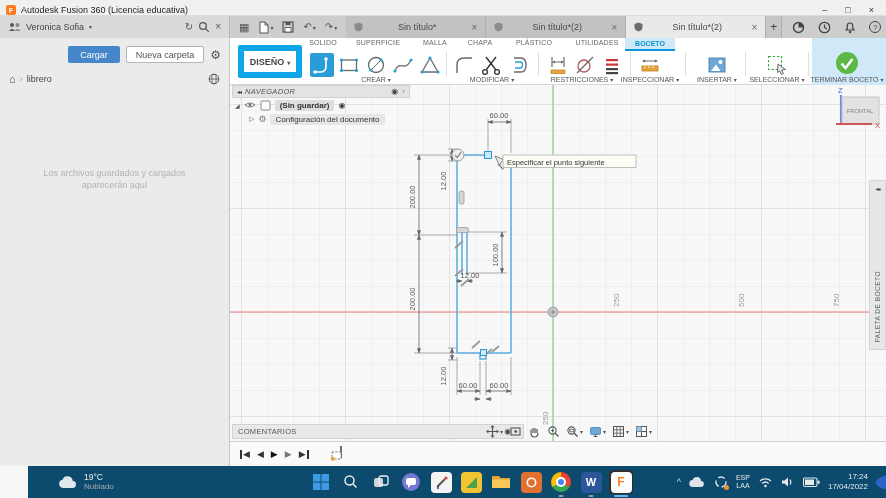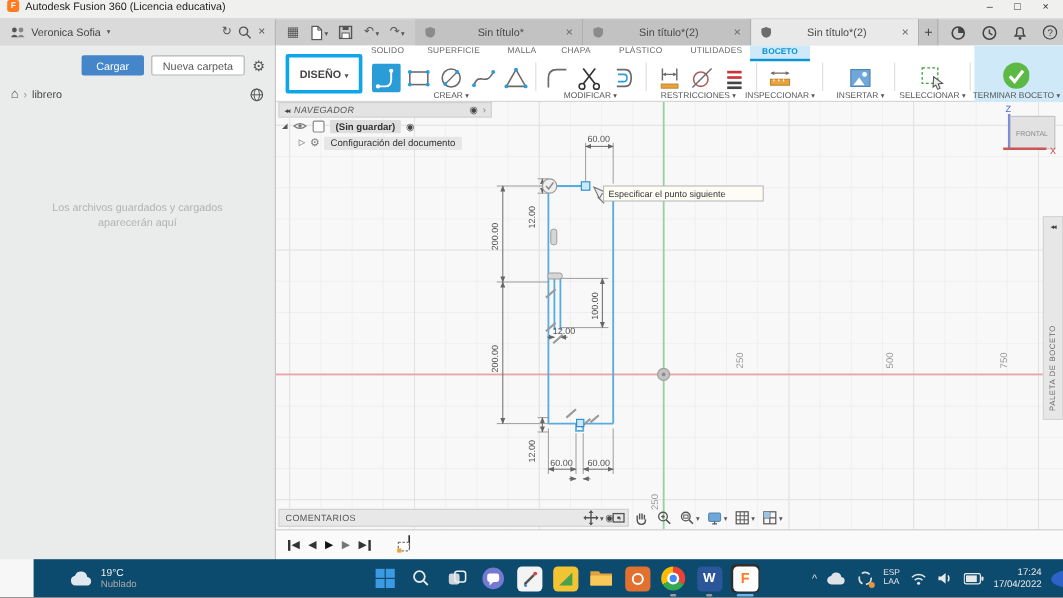--- a/index.html
+++ b/index.html
@@ -1,20 +1,20 @@
 <!DOCTYPE html>
 <html><head>
 <meta charset="utf-8">
 <style>
   * { margin:0; padding:0; box-sizing:border-box; font-family:"Liberation Sans", sans-serif; }
   html,body { background:#555; }
   .app { position:relative; width:886px; height:498px; overflow:hidden; background:#f7f7f7; font-size:9px; color:#333; }
 
   
-  .titlebar { position:absolute; top:0; left:0; right:0; height:16px; background:#f0f0ee; border-bottom:1px solid #dcdcdc; display:flex; align-items:flex-start; padding:0 6px; gap:5px; }
+  .titlebar { position:absolute; top:0; left:0; right:0; height:16px; background:#f0f0ee; border-bottom:1px solid #dcdcdc; display:flex; align-items:flex-end; padding:0 6px; gap:5px; }
   .fusion-logo { width:10px; height:10px; background:#ff7a21; border-radius:2px; color:#fff; font-size:7px; font-weight:bold; display:flex; align-items:center; justify-content:center; }
   .titlebar .title { font-size:9px; color:#222; }
   .win-controls { margin-left:auto; display:flex; gap:18px; font-size:9px; color:#333; padding-right:6px; }
   .win-controls span { cursor:default; }
 
   
   .appheader { position:absolute; top:16px; left:0; right:0; height:22px; display:flex; background:#cdcdcd; }
   .user-zone { width:230px; flex:none; background:#dadada; border-right:1px solid #b5b5b5; display:flex; align-items:center; padding:0 8px; gap:5px; }
   .user-zone .uname { font-size:9px; color:#444; }
   .mini { font-size:10px; color:#555; line-height:1; }
@@ -44,21 +44,21 @@
   .dp-empty { margin:78px 30px 0 30px; text-align:center; color:#b2b2b2; font-size:9px; line-height:1.35; }
 
   
   .ribbon { position:absolute; left:230px; top:38px; width:656px; height:47px; background:#fff; border-bottom:1px solid #d6d6d6; }
   .terminar-zone { position:absolute; left:582px; top:0; width:74px; height:47px; background:#cfe9f8; }
   .envtab { position:absolute; top:1px; transform:translateX(-50%); font-size:7px; color:#666; letter-spacing:.2px; white-space:nowrap; }
   .envtab-active { position:absolute; left:395px; top:0; width:50px; height:13px; background:#cfe9f8; border-bottom:2px solid #0696d7; display:flex; align-items:center; justify-content:center; font-size:7px; color:#0696d7; font-weight:bold; }
   .tool { position:absolute; top:15px; width:24px; height:24px; display:flex; align-items:center; justify-content:center; }
   .rib-divider { position:absolute; top:14px; width:1px; height:24px; background:#e0e0e0; }
   .grouplabel { position:absolute; top:38px; transform:translateX(-50%); font-size:7px; color:#555; white-space:nowrap; display:flex; gap:2px; align-items:center; }
-  .diseno-btn { position:absolute; left:8px; top:7px; width:64px; height:33px; border:3px solid #0ea5e9; border-radius:2px; background:#fff; display:flex; align-items:center; justify-content:center; gap:3px; font-size:9px; font-weight:bold; color:#444; }
+  .diseno-btn { position:absolute; left:8px; top:7px; width:64px; height:33px; border:6px solid #0ea5e9; border-radius:2px; background:#fff; display:flex; align-items:center; justify-content:center; gap:3px; font-size:9px; font-weight:bold; color:#444; }
 
   
   .canvas { position:absolute; left:230px; top:85px; width:656px; height:356px;
     background-color:#f8f8f8;
     background-image:
       linear-gradient(#e2e2e2 1px, transparent 1px),
       linear-gradient(90deg,#e2e2e2 1px, transparent 1px),
       linear-gradient(#efefef 1px, transparent 1px),
       linear-gradient(90deg,#efefef 1px, transparent 1px);
     background-size:104px 104px,104px 104px,26px 26px,26px 26px;

